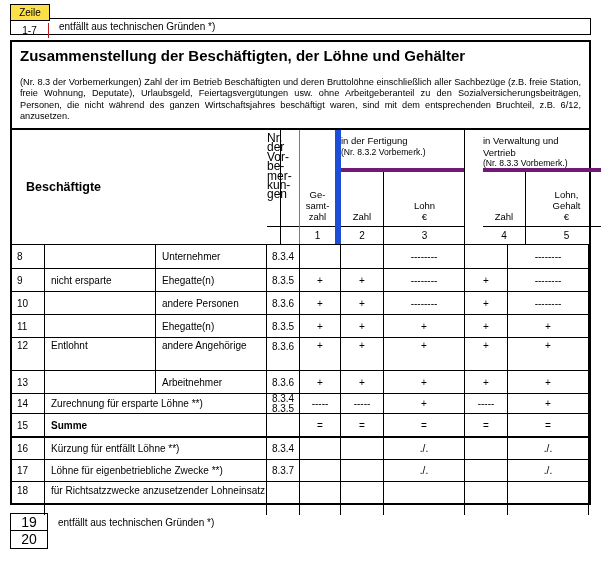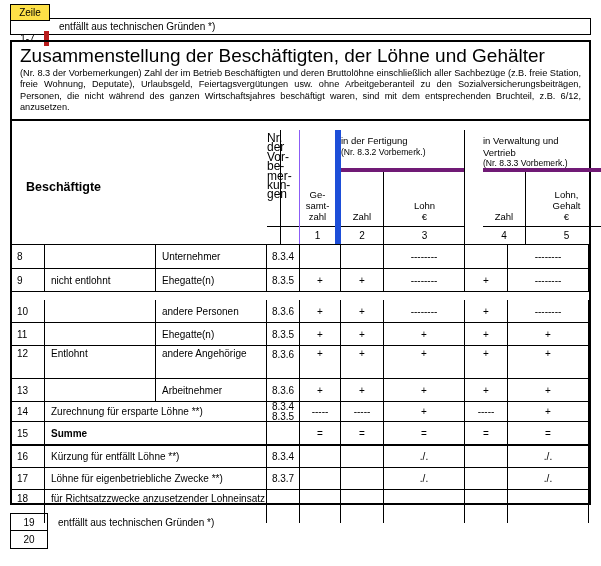--- a/index.html
+++ b/index.html
@@ -38,23 +38,23 @@
   .row17 {
     position: absolute;
     left: 10px; top: 18px;
     width: 581px; height: 17px;
     border: 1px solid #000;
     box-sizing: border-box;
     background: #fff;
   }
   .row17 .cellnum {
     position: absolute;
-    left: 0; top: 12px;
+    left: 0; top: 4px;
     width: 38px; height: 100%;
-    border-right: 5px solid #b91c1c;
+    border-right: 1px solid #b91c1c;
     box-sizing: border-box;
     text-align: center;
     line-height: 15px;
     font-size: 10px;
   }
   .row17 .celltext {
     position: absolute;
     left: 48px; top: 0;
     height: 100%;
     line-height: 15px;
@@ -74,24 +74,24 @@
   
   .title-block {
     position: absolute;
     left: 0; top: 0;
     width: 100%;
     box-sizing: border-box;
     border-bottom: 2px solid #000;
     padding: 5px 8px 5px 8px;
   }
   .title-main {
-    font-size: 19px;
-    font-weight: normal;
+    font-size: 15px;
+    font-weight: bold;
     line-height: 17px;
-    margin-bottom: 4px;
+    margin-bottom: 13px;
   }
   .title-sub {
     font-size: 9.2px;
     line-height: 11.4px;
     text-align: justify;
   }
 
   
   .head-block {
     position: absolute;
@@ -240,21 +240,21 @@
     position: absolute;
     left: 10px; top: 513px;
     width: 38px; height: 36px;
     border: 1px solid #000;
     box-sizing: border-box;
   }
   .bottom-box .bcell {
     height: 50%;
     box-sizing: border-box;
     text-align: center;
-    font-size: 10px;
+    font-size: 14px;
     line-height: 17px;
   }
   .bottom-box .bcell.top { border-bottom: 1px solid #000; }
   .bottom-text {
     position: absolute;
     left: 58px; top: 515px;
     font-size: 10px;
     line-height: 16px;
   }
 </style>
@@ -347,31 +347,31 @@
         <div class="c c-nr">8.3.4</div>
         <div class="c c-ges"></div>
         <div class="c c-f1"></div>
         <div class="c c-f2 dash">--------</div>
         <div class="c c-v1"></div>
         <div class="c c-v2 dash">--------</div>
       </div>
 
       <div class="drow" style="height:23px;">
         <div class="c c-num">9</div>
-        <div class="c c-lbl1">nicht entlohnt</div>
+        <div class="c c-lbl1">nicht ersparte</div>
         <div class="c c-lbl2">Ehegatte(n)</div>
         <div class="c c-nr">8.3.5</div>
         <div class="c c-ges mark">+</div>
         <div class="c c-f1 mark">+</div>
         <div class="c c-f2 dash">--------</div>
         <div class="c c-v1 mark">+</div>
         <div class="c c-v2 dash">--------</div>
       </div>
 
-      <div class="drow" style="height:23px;margin-top:8px;">
+      <div class="drow" style="height:23px;">
         <div class="c c-num">10</div>
         <div class="c c-lbl1"></div>
         <div class="c c-lbl2">andere Personen</div>
         <div class="c c-nr">8.3.6</div>
         <div class="c c-ges mark">+</div>
         <div class="c c-f1 mark">+</div>
         <div class="c c-f2 dash">--------</div>
         <div class="c c-v1 mark">+</div>
         <div class="c c-v2 dash">--------</div>
       </div>

